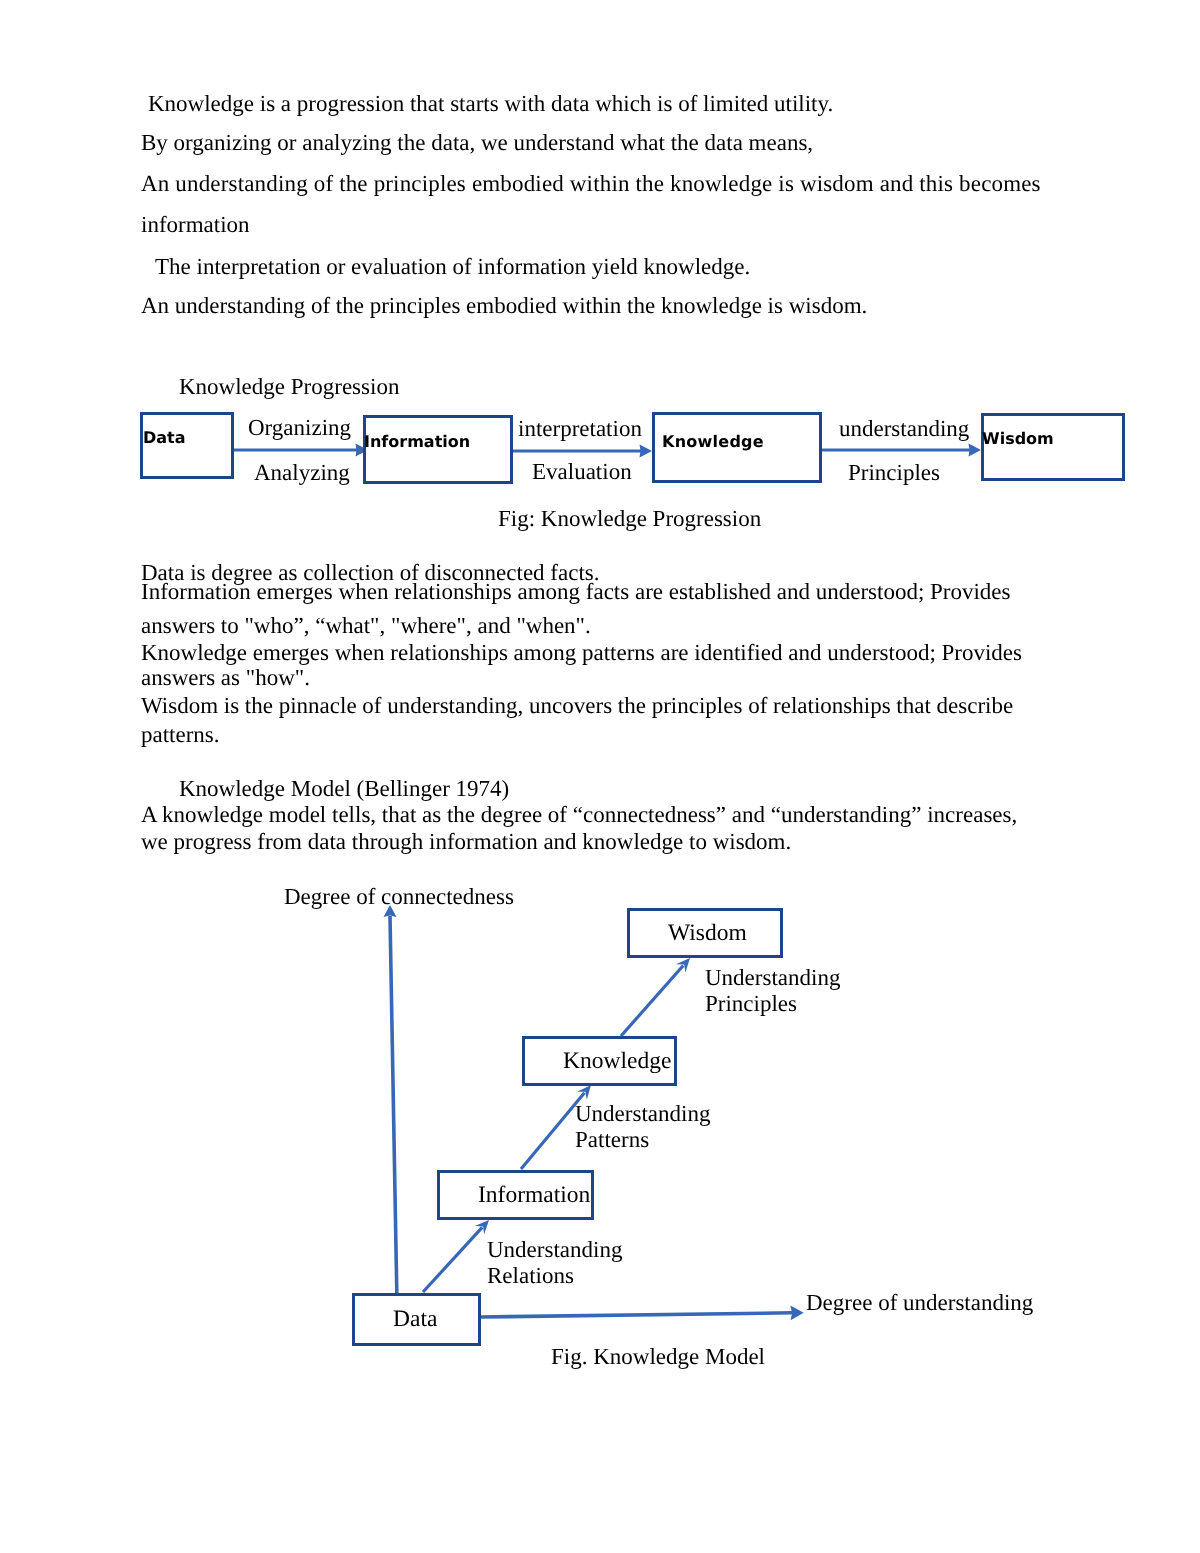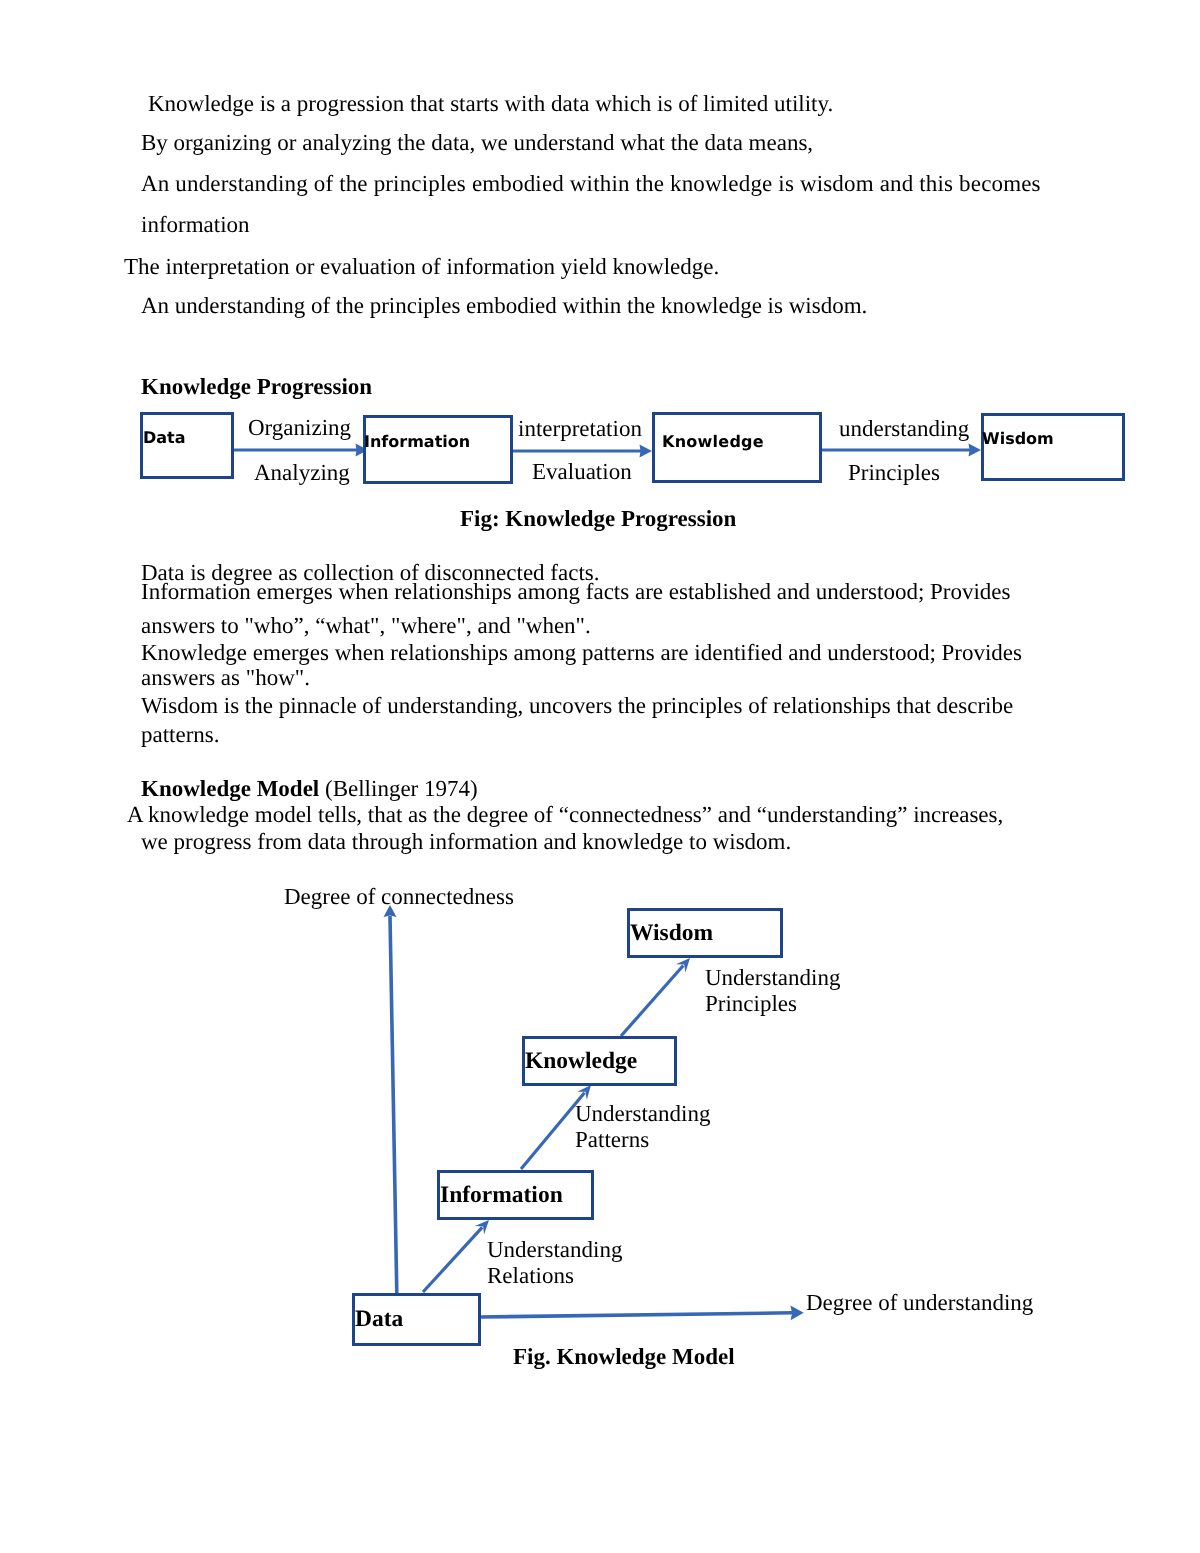--- a/index.html
+++ b/index.html
@@ -2,34 +2,34 @@
 <html><head>
 <meta charset="utf-8">
 <title>Knowledge Progression</title>
 <style>
   html,body{margin:0;padding:0;background:#ffffff;}
   body{width:1200px;height:1553px;position:relative;overflow:hidden;
        font-family:"Liberation Serif",serif;color:#000000;
        -webkit-font-smoothing:antialiased;text-rendering:geometricPrecision;}
   .t,.boxlbl{will-change:transform;}
   .t{position:absolute;white-space:pre;font-size:23px;line-height:1;}
-  .b{font-weight:bold;}
+  .b{font-weight:normal;margin-left:38px;}
   .box{position:absolute;box-sizing:border-box;border:3px solid #1E448A;background:#ffffff;}
   .boxlbl{position:absolute;width:100%;text-align:left;white-space:pre;}
   svg{position:absolute;left:0;top:0;overflow:visible;}
 </style>
 </head>
 <body>
 
 <div>
   <div class="t" style="left:148px;top:92px">Knowledge is a progression that starts with data which is of limited utility.</div>
   <div class="t" style="left:141px;top:131px">By organizing or analyzing the data, we understand what the data means,</div>
   <div class="t" style="left:141px;top:172px;letter-spacing:0.165px">An understanding of the principles embodied within the knowledge is wisdom and this becomes</div>
   <div class="t" style="left:141px;top:213px">information</div>
-  <div class="t" style="left:124px;top:254.5px">The interpretation or evaluation of information yield knowledge.</div>
+  <div class="t" style="left:155px;top:254.5px">The interpretation or evaluation of information yield knowledge.</div>
   <div class="t" style="left:141px;top:294px">An understanding of the principles embodied within the knowledge is wisdom.</div>
 </div>
 
 <div class="t b" style="left:141px;top:375px">Knowledge Progression</div>
 
 <div>
   <svg width="1200" height="1553">
     <g stroke="#3768B8" fill="#3768B8">
       <line x1="234" y1="450" x2="358" y2="450" stroke-width="3.2"></line>
       <polygon points="368.0,450.0 355.5,456.5 356.5,450.0 355.5,443.5" stroke-width="0"></polygon>
@@ -67,21 +67,21 @@
   <div class="t" style="left:141px;top:561px">Data is degree as collection of disconnected facts.</div>
   <div class="t" style="left:141px;top:580px">Information emerges when relationships among facts are established and understood; Provides</div>
   <div class="t" style="left:141px;top:614px">answers to "who”, “what", "where", and "when".</div>
   <div class="t" style="left:141px;top:641px">Knowledge emerges when relationships among patterns are identified and understood; Provides</div>
   <div class="t" style="left:141px;top:666px">answers as "how".</div>
   <div class="t" style="left:141px;top:693.5px">Wisdom is the pinnacle of understanding, uncovers the principles of relationships that describe</div>
   <div class="t" style="left:141px;top:722.5px">patterns.</div>
 </div>
 
 <div class="t" style="left:141px;top:777px"><span class="b">Knowledge Model</span><span> (Bellinger 1974)</span></div>
-<div class="t" style="left:127px;top:803px">A knowledge model tells, that as the degree of “connectedness” and “understanding” increases,</div>
+<div class="t" style="left:141px;top:803px">A knowledge model tells, that as the degree of “connectedness” and “understanding” increases,</div>
 <div class="t" style="left:141px;top:830px">we progress from data through information and knowledge to wisdom.</div>
 
 <div>
   <svg width="1200" height="1553">
     <g stroke="#3768B8" fill="#3768B8">
       <line x1="390" y1="916" x2="396.8" y2="1293" stroke-width="3.6"></line>
       <polygon points="390.0,905.0 396.5,917.0 390.0,915.6 383.5,917.0" stroke-width="0"></polygon>
       <line x1="479" y1="1317" x2="792" y2="1312.8" stroke-width="3.6"></line>
       <polygon points="803.7,1312.7 790.6,1320.3 792.1,1312.9 790.4,1305.6" stroke-width="0"></polygon>
       <line x1="423" y1="1292" x2="482.2" y2="1227.4" stroke-width="3.2"></line>

